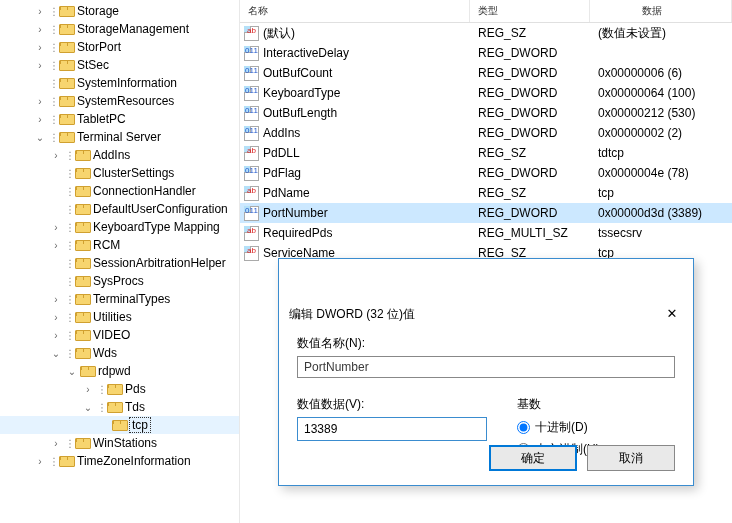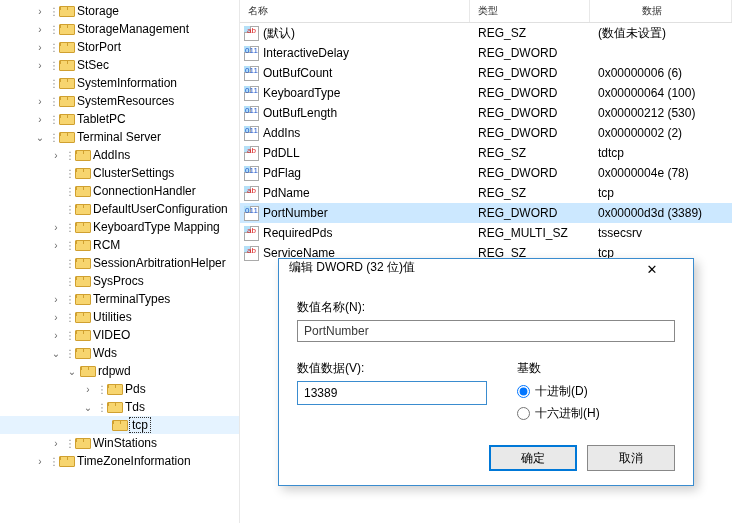--- a/index.html
+++ b/index.html
@@ -100,22 +100,23 @@
   .dialog {
     position:absolute;
     left:278px; top:258px;
     width:416px; height:228px;
     background:#fff;
     border:1px solid #3a8ccf;
     box-shadow:4px 4px 10px rgba(0,0,0,0.2);
     font-size:12px;
   }
   .dialog-title {
-    height:28px; display:flex; align-items:flex-start; justify-content:space-between;
-    padding:0 24px 0 10px;
+    height:28px; display:flex; align-items:flex-end; justify-content:space-between;
+    padding:0 4px 0 10px;
+    margin-top:36px;
   }
   .dialog-close {
     width:34px; height:20px;
     display:flex;align-items:center;justify-content:center;
     font-size:13px;
   }
   .dialog-body { padding:4px 18px 0 18px; }
   .dlg-label { margin-top:8px; margin-bottom:4px; }
   .dlg-input {
     width:378px; height:22px;

